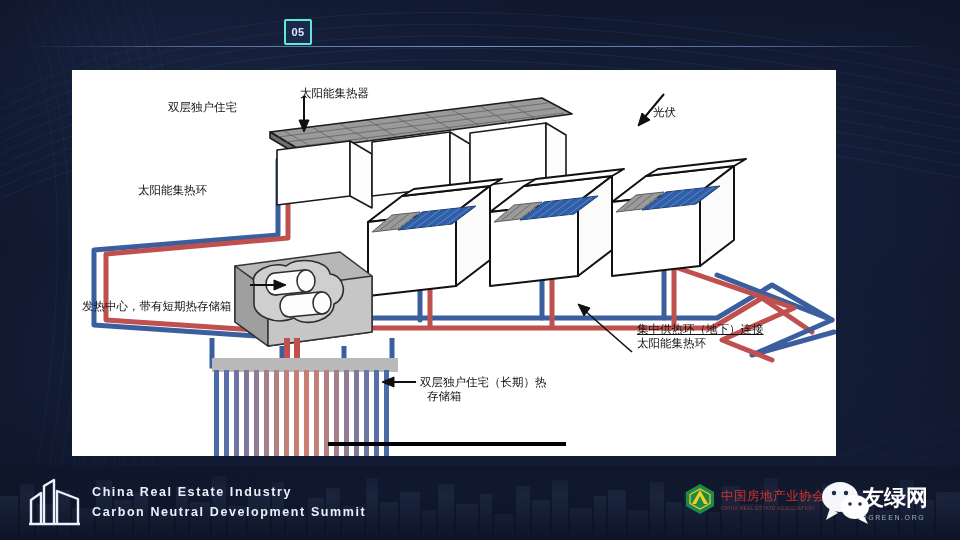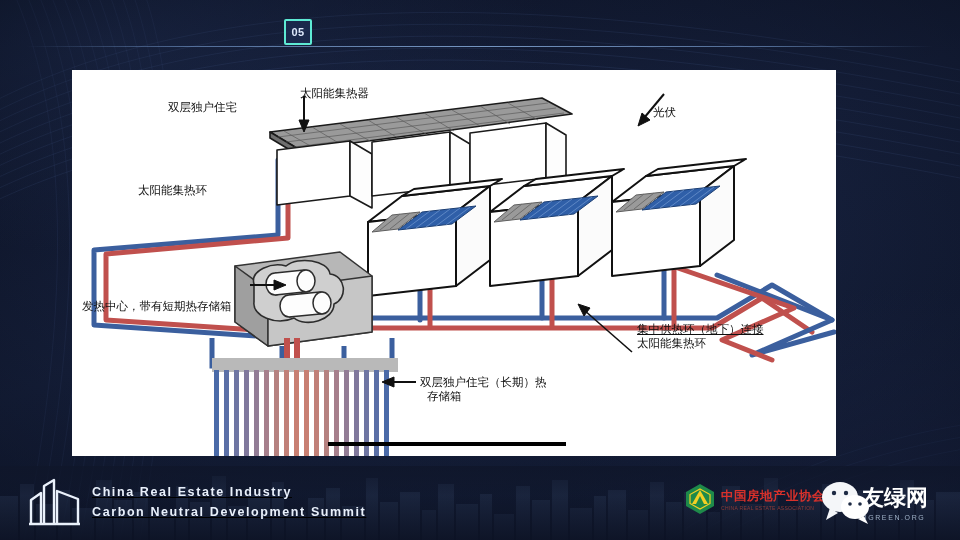--- a/index.html
+++ b/index.html
@@ -34,24 +34,24 @@
   
   .panel{position:absolute;left:72px;top:70px;width:764px;height:386px;background:#ffffff;}
   .panel svg{display:block;}
   .dlabel{position:absolute;color:#101010;font-size:11.5px;line-height:14px;white-space:pre;}
 
   
   .footer{position:absolute;left:0;top:466px;width:960px;height:74px;overflow:hidden;}
   .skyline{position:absolute;left:0;top:0;width:960px;height:74px;opacity:.5;}
   .footer-fade{position:absolute;inset:0;background:linear-gradient(180deg,rgba(15,22,42,.85) 0%,rgba(15,22,42,.35) 40%,rgba(12,18,36,.9) 100%);}
   .brand-left{position:absolute;left:28px;top:477px;display:flex;align-items:center;gap:10px;}
-  .brand-text{display:flex;flex-direction:column;gap:6px;text-decoration:underline;}
+  .brand-text{display:flex;flex-direction:column;gap:6px;}
   .brand-text div{color:#e9f0fb;font-size:12.5px;font-weight:bold;letter-spacing:1.6px;white-space:nowrap;}
   .brand-right{position:absolute;left:683px;top:482px;display:flex;align-items:center;gap:4px;}
-  .assoc-cn{color:#d8312b;font-size:12.5px;font-weight:bold;letter-spacing:.5px;white-space:nowrap;}
+  .assoc-cn{color:#d8312b;font-size:12.5px;font-weight:normal;letter-spacing:.5px;white-space:nowrap;}
   .assoc-en{color:#8d3b38;font-size:5px;letter-spacing:.3px;white-space:nowrap;}
   .igreen-wrap{position:absolute;left:862px;top:483px;}
   .igreen-cn{color:#ffffff;font-size:22px;font-weight:bold;letter-spacing:0px;white-space:nowrap;}
   .igreen-en{color:#9fb0c6;font-size:7px;letter-spacing:1.6px;text-align:center;margin-top:1px;}
 </style>
 </head>
 <body>
 
 <div class="slide">
 

